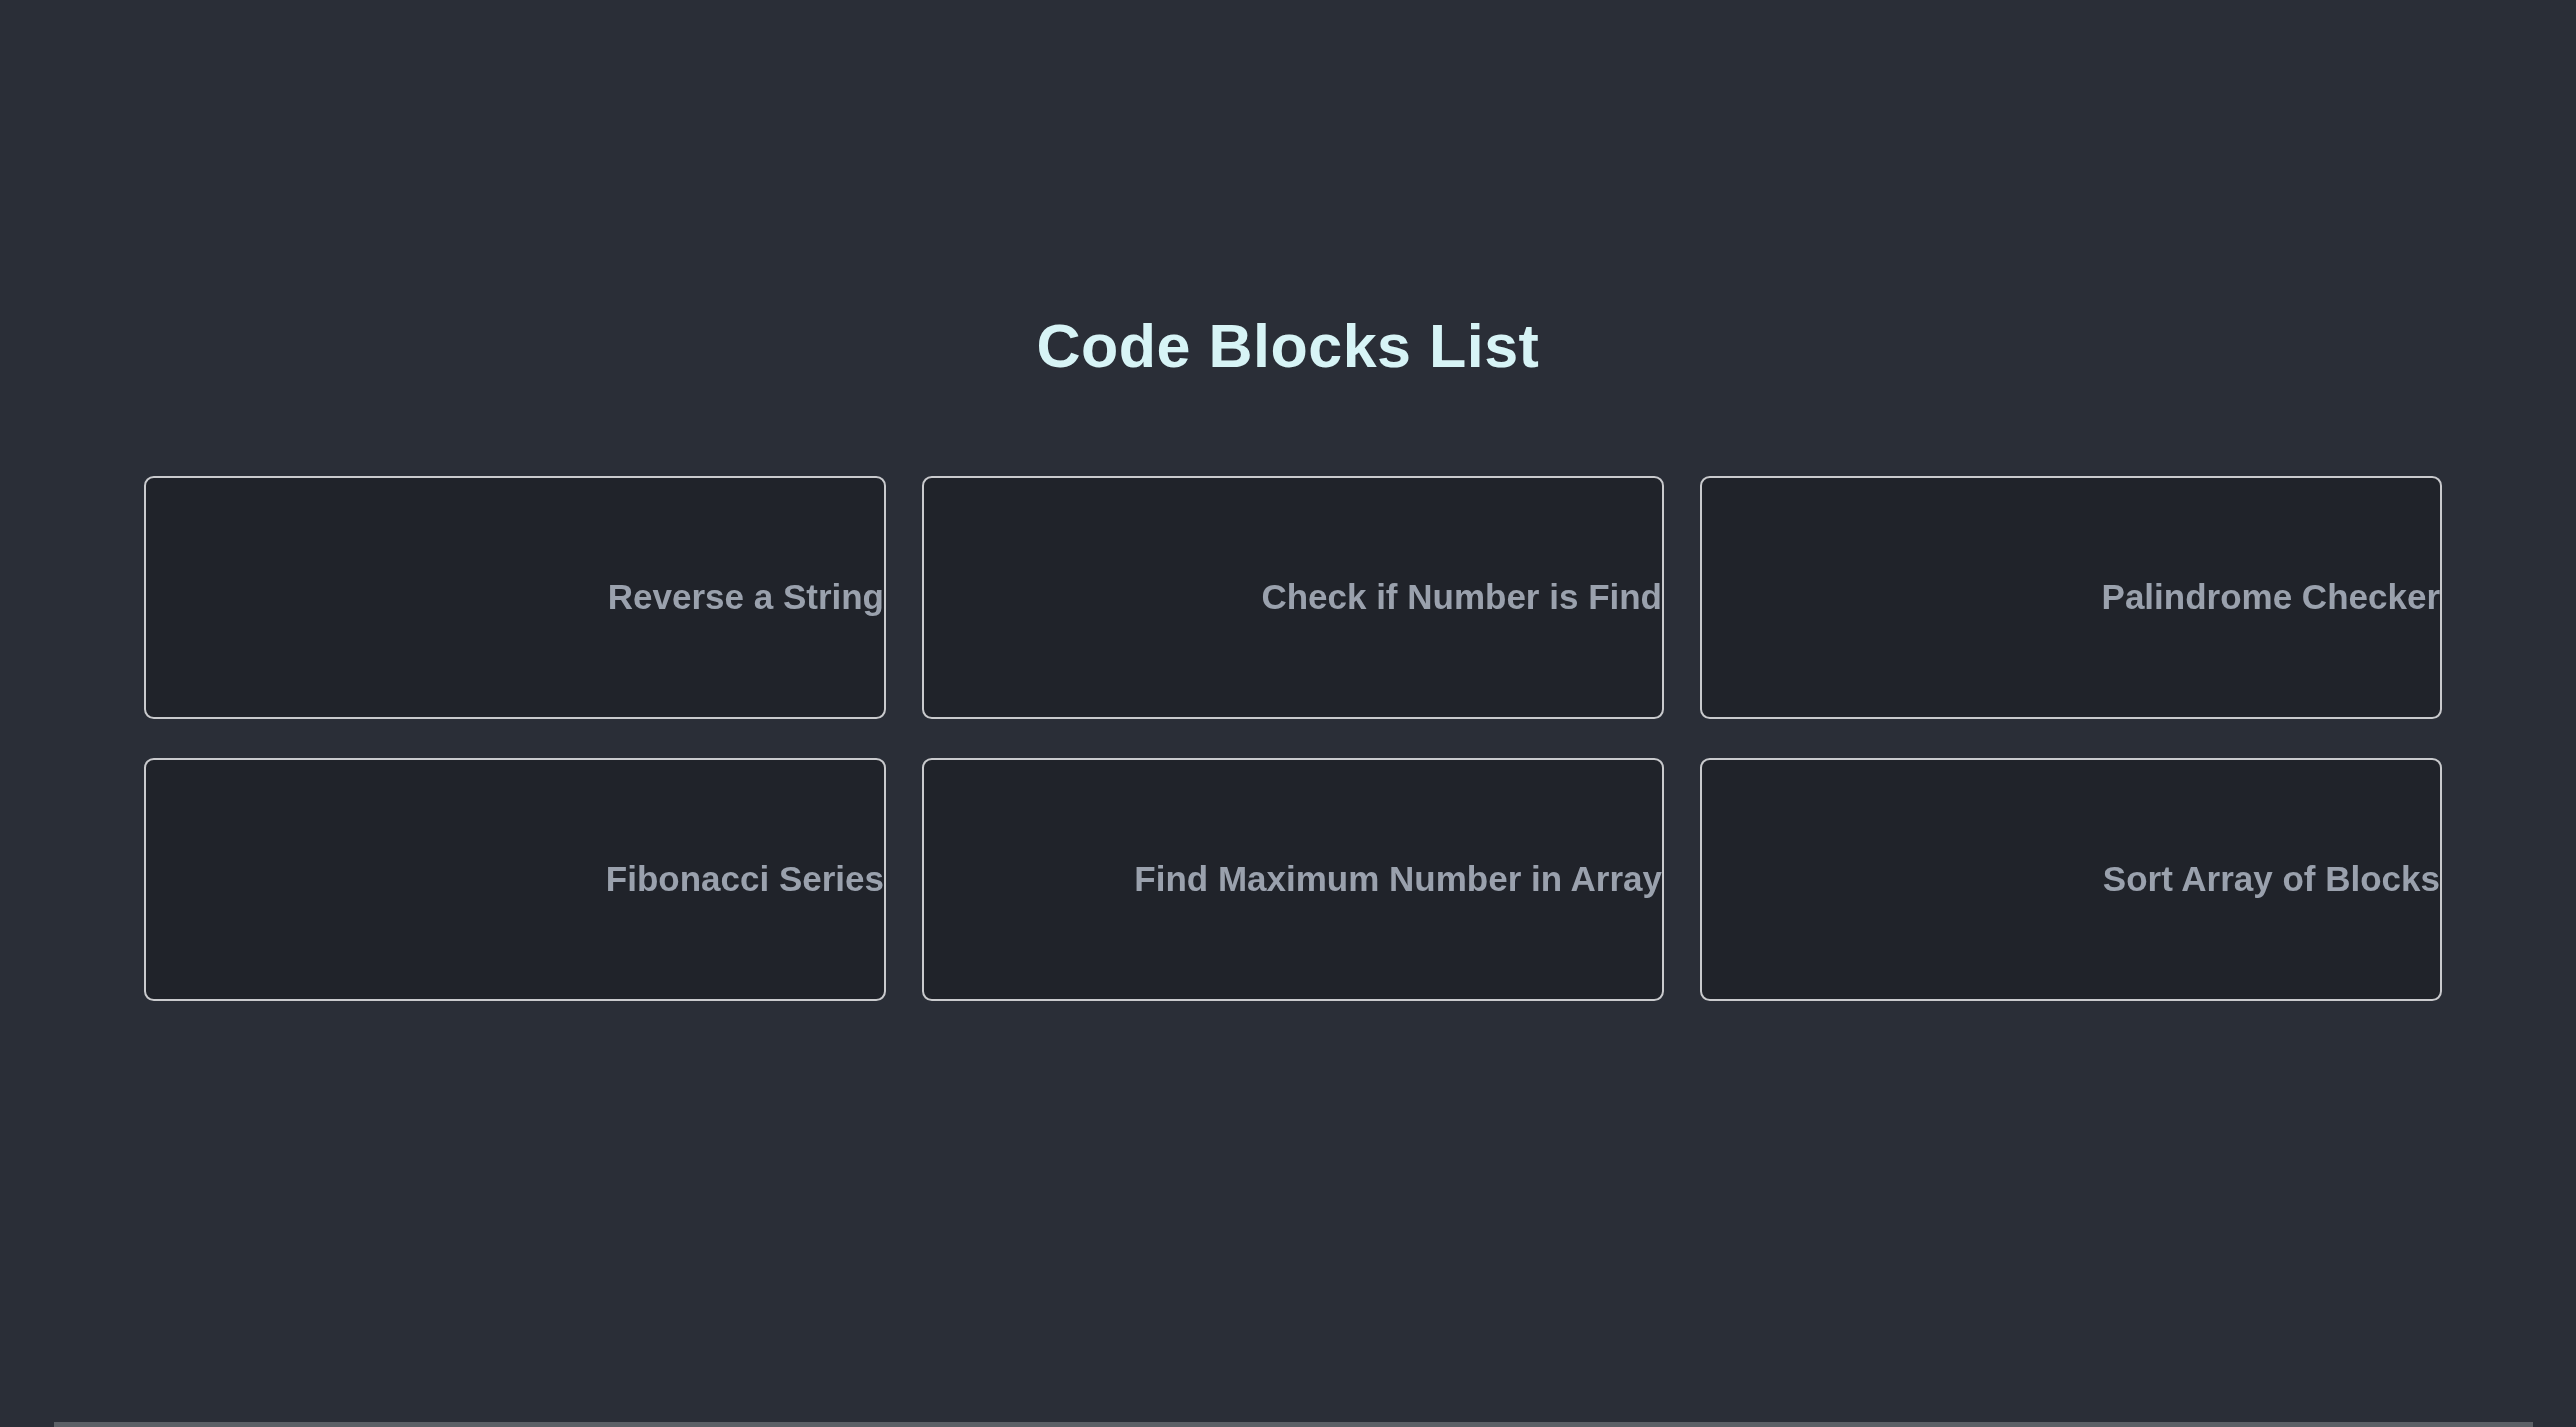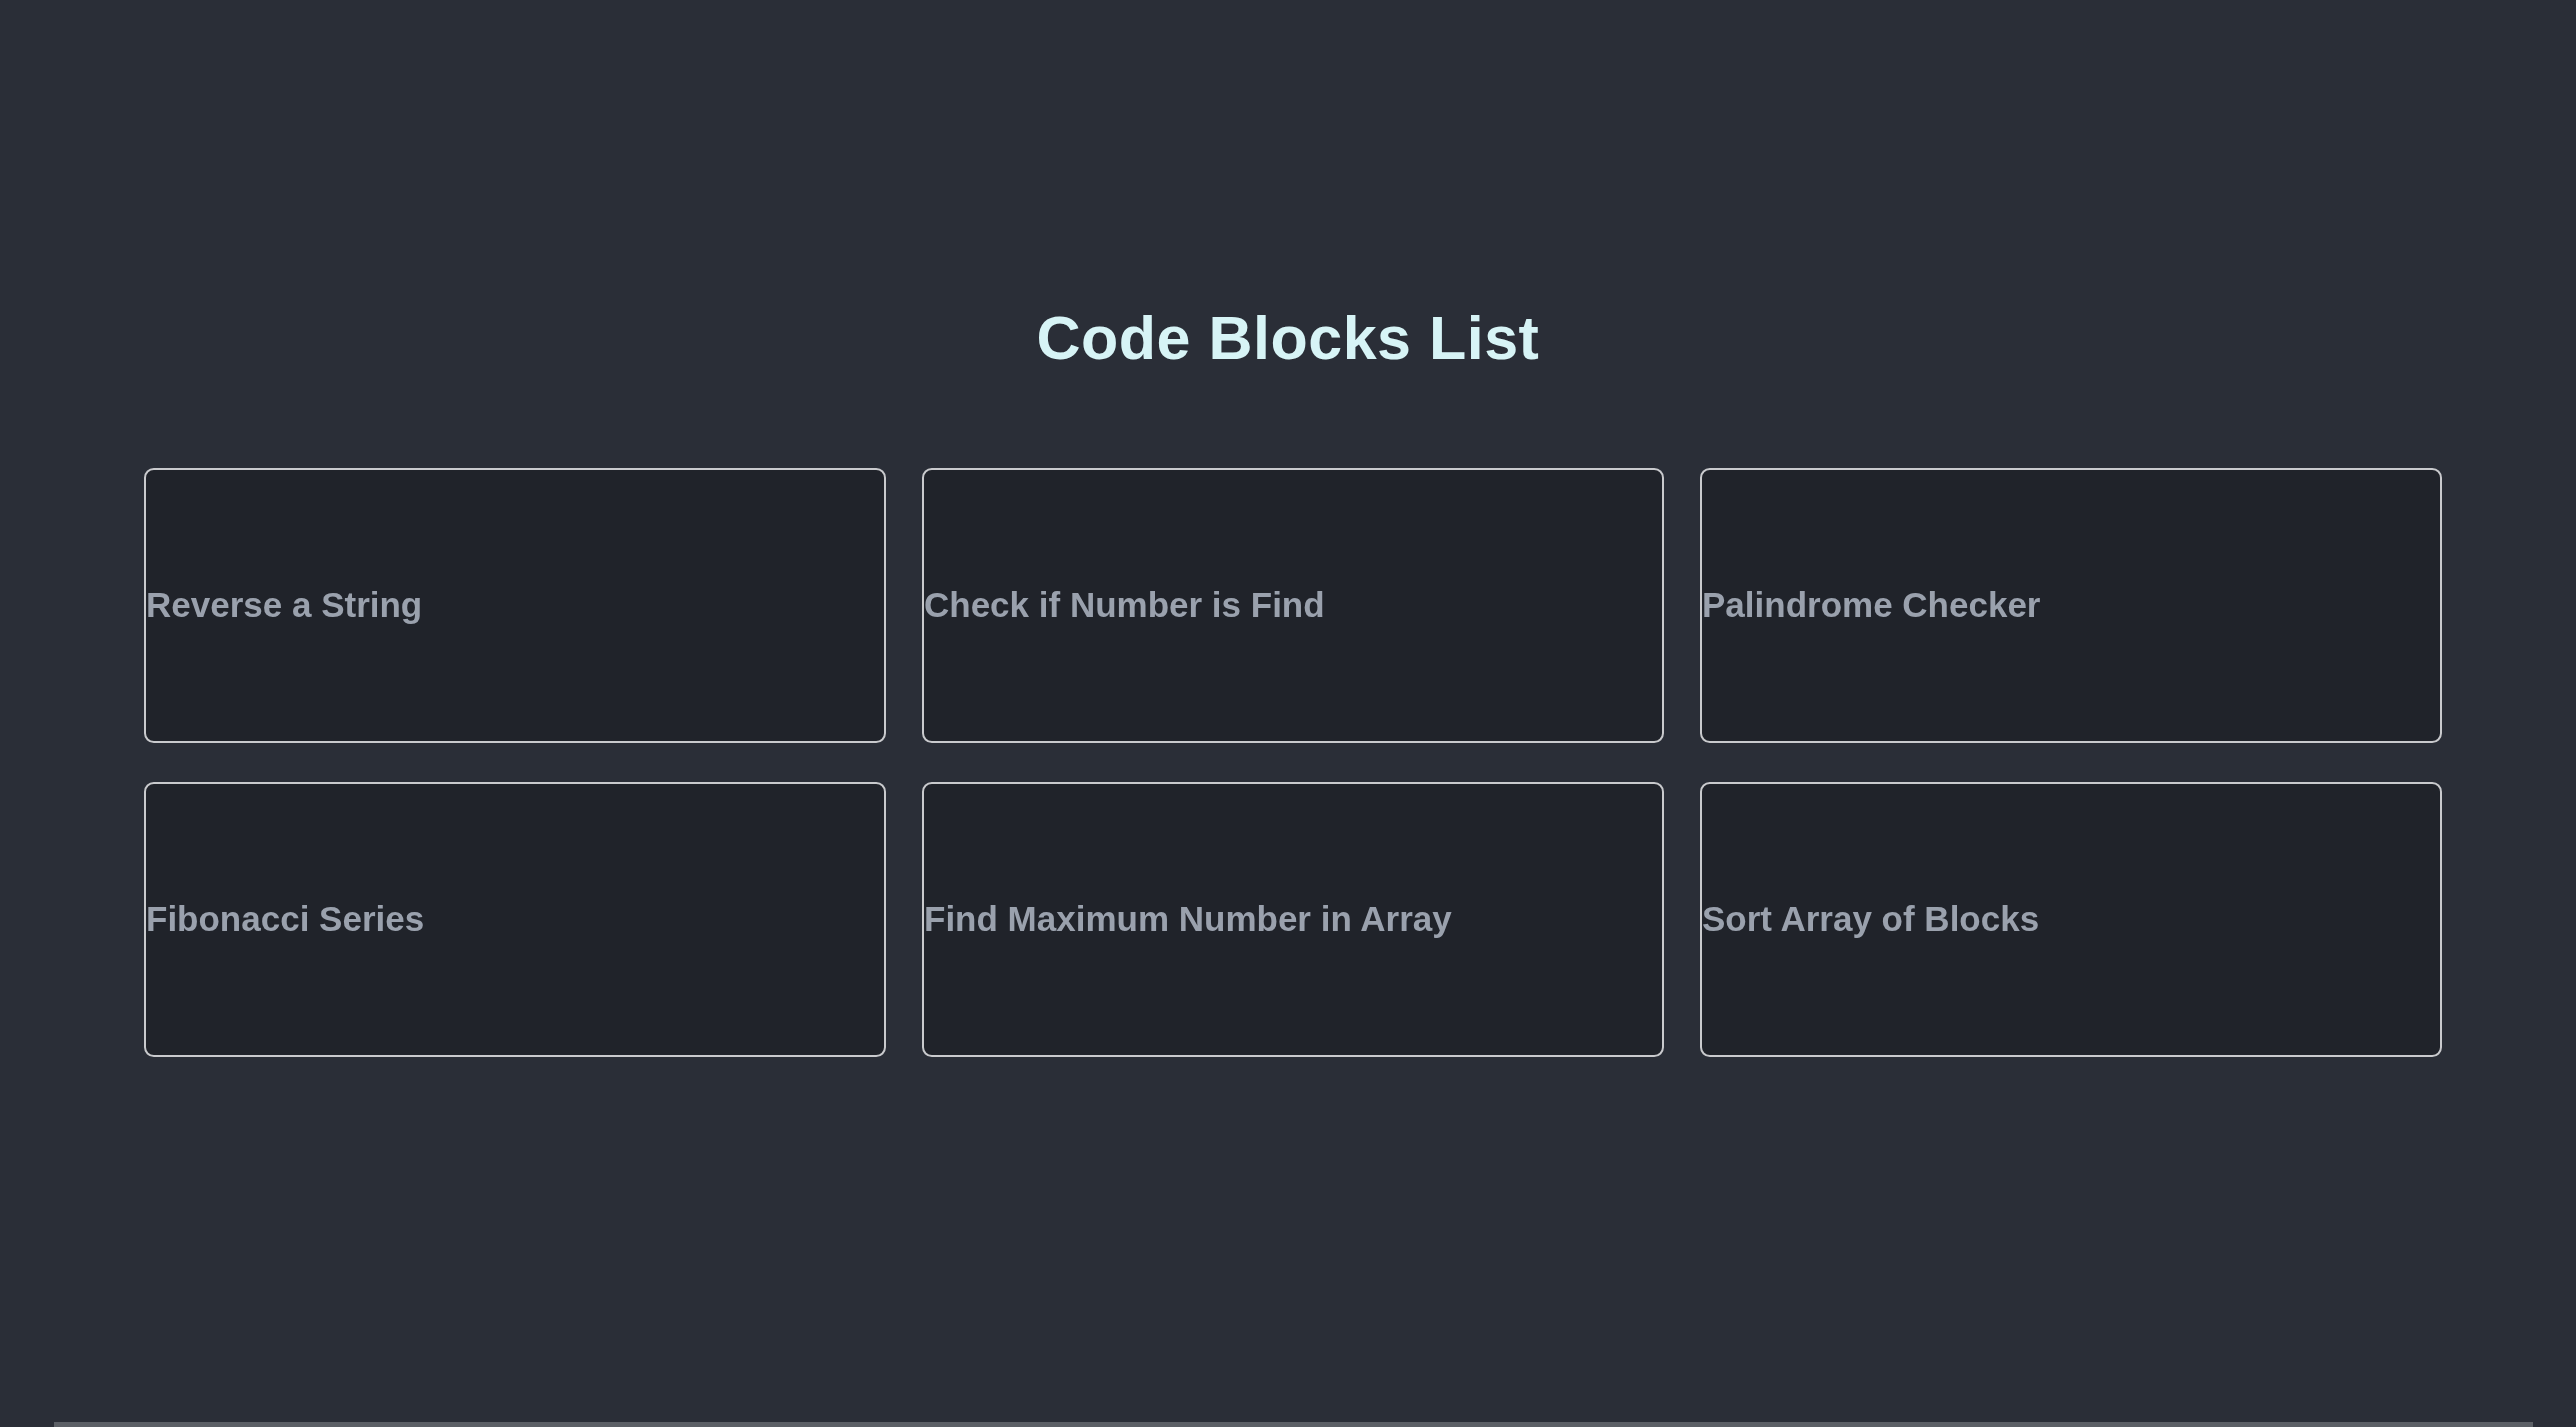--- a/index.html
+++ b/index.html
@@ -14,44 +14,44 @@
   html, body { margin: 0; padding: 0; }
   body {
     width: 2576px;
     height: 1427px;
     background: var(--background);
     font-family: "Liberation Sans", sans-serif;
     overflow: hidden;
     position: relative;
   }
   .page-title {
-    margin: 4px;
+    margin: 12px;
     padding-top: 299px;
     font-size: 61px;
     line-height: 1.16;
     font-weight: bold;
     text-align: center;
     color: var(--title-text);
     letter-spacing: 0.5px;
   }
   .grid {
     margin: 94px 134px 0 144px;
     display: grid;
     grid-template-columns: repeat(3, 1fr);
     column-gap: 36px;
     row-gap: 39px;
   }
   .card {
-    height: 275px;
+    height: 243px;
     background: var(--card-background);
     border: 2.9px solid var(--card-border);
     border-radius: 9.8px;
     display: flex;
     align-items: center;
-    justify-content: flex-start;
+    justify-content: flex-end;
     cursor: pointer;
   }
   .card-label {
     font-size: 35px;
     font-weight: bold;
     color: var(--card-text);
     text-align: center;
   }
   .hscrollbar {
     position: absolute;

